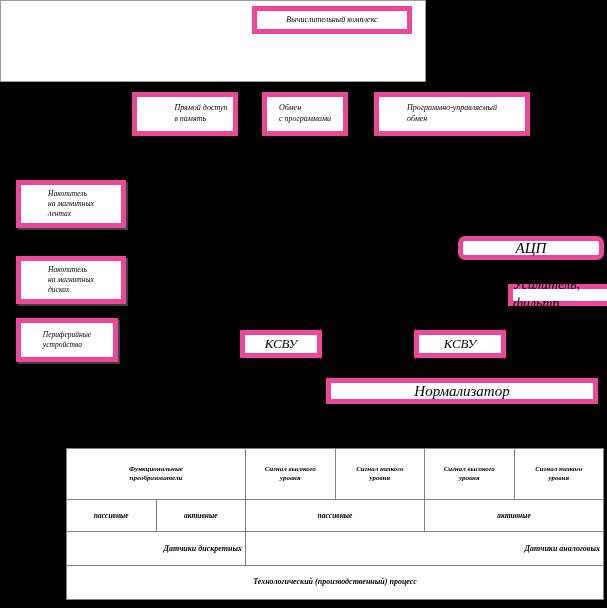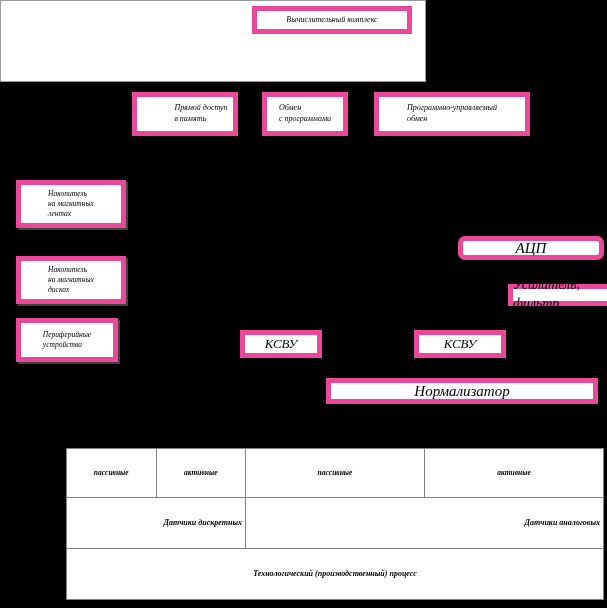--- a/index.html
+++ b/index.html
@@ -148,20 +148,32 @@
   <div class="box" id="ksnu">
     <span>КСВУ</span>
   </div>
   <div class="box" id="norm">
     <span>Нормализатор</span>
   </div>
 
   <div id="table-wrap">
     <table>
       <tbody>
+          <tr>
+        <td class="th-cell" colspan="2" style="white-space:pre-line">Функциональные
+преобразователи</td>
+        <td class="th-cell" style="white-space:pre-line">Сигнал высокого
+уровня</td>
+        <td class="th-cell" style="white-space:pre-line">Сигнал низкого
+уровня</td>
+        <td class="th-cell" style="white-space:pre-line">Сигнал высокого
+уровня</td>
+        <td class="th-cell" style="white-space:pre-line">Сигнал низкого
+уровня</td>
+      </tr>
       <tr>
         <td class="r2">пассивные</td>
         <td class="r2">активные</td>
         <td class="r2" colspan="2">пассивные</td>
         <td class="r2" colspan="2">активные</td>
       </tr>
       <tr>
         <td class="r3" colspan="2">Датчики дискретных</td>
         <td class="r3" colspan="4">Датчики аналоговых</td>
       </tr>

